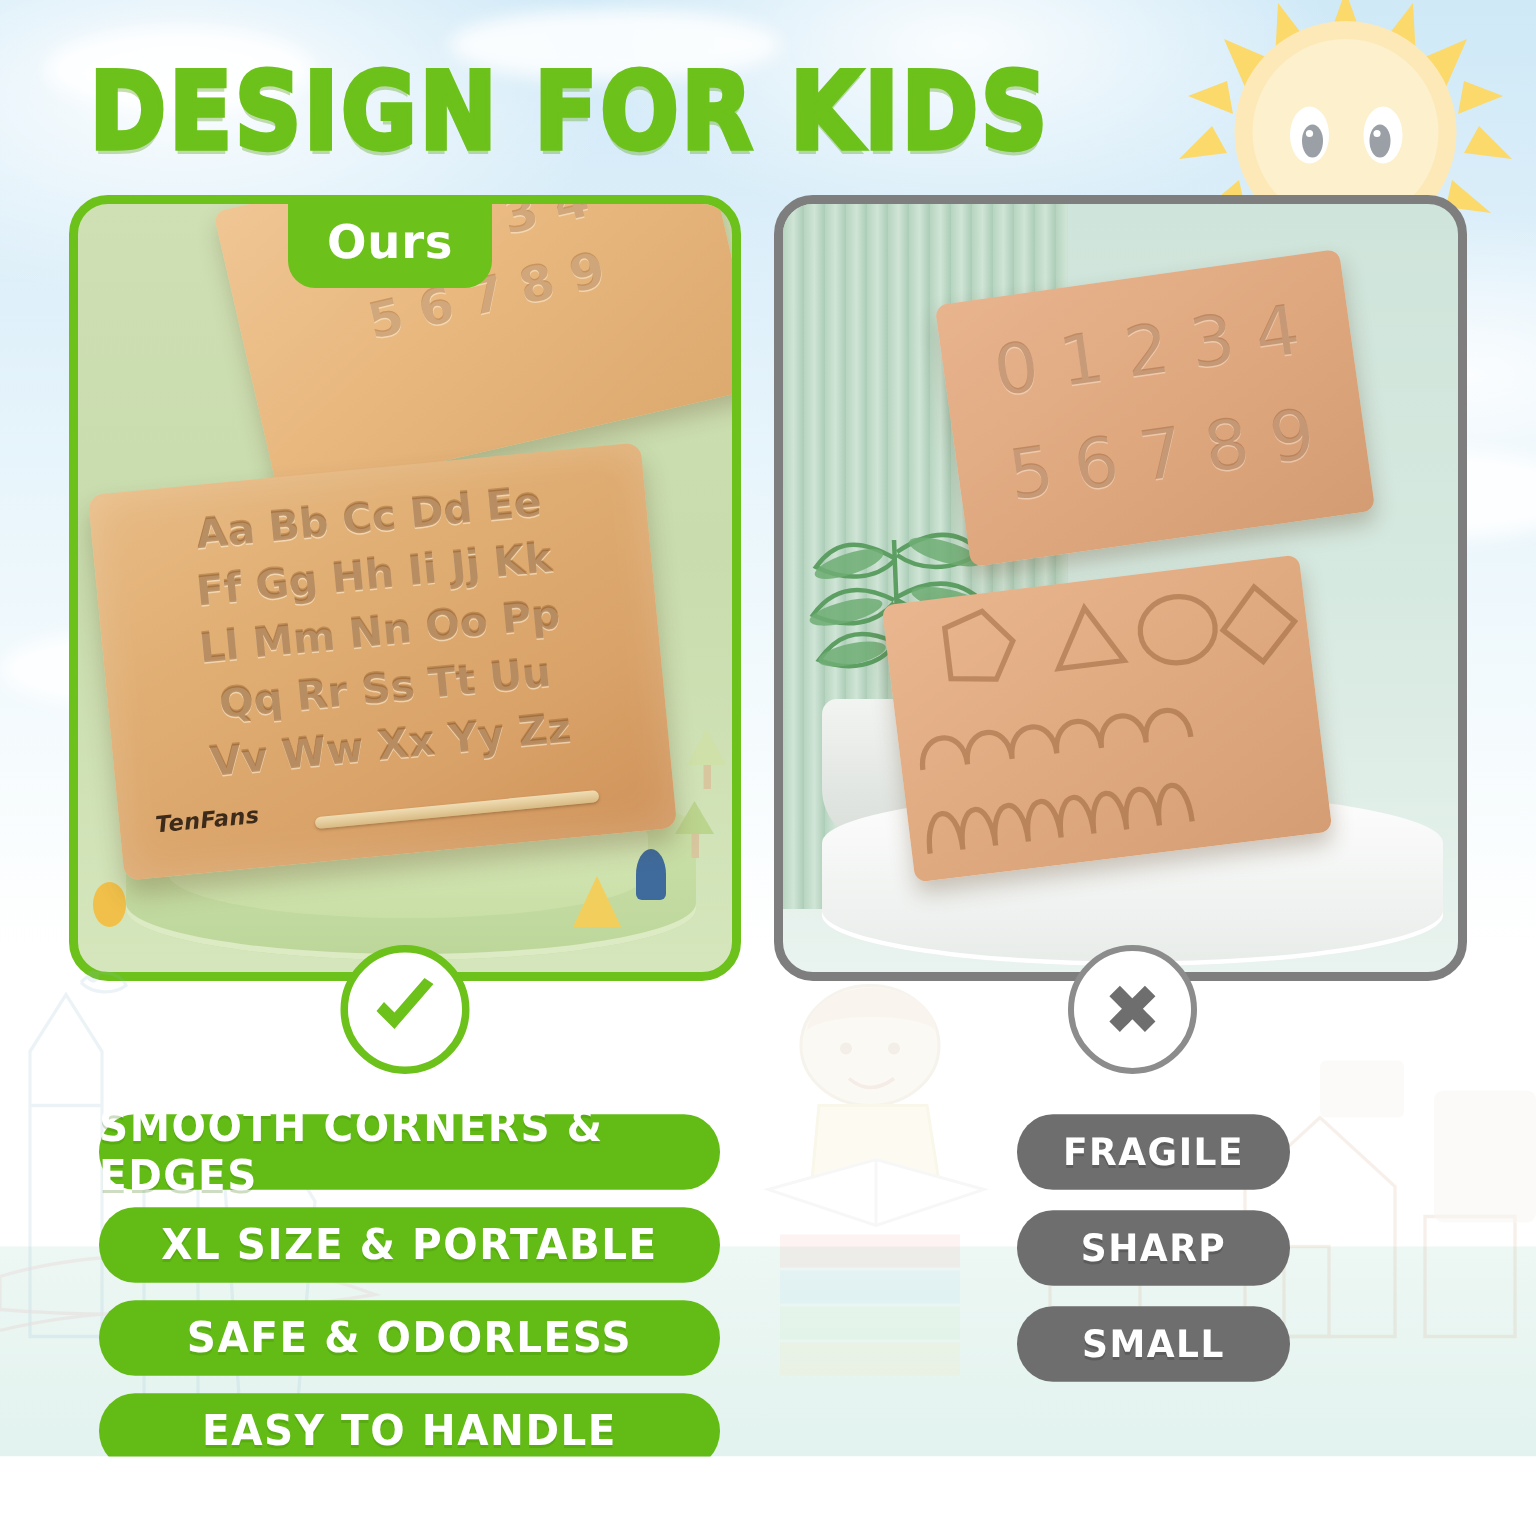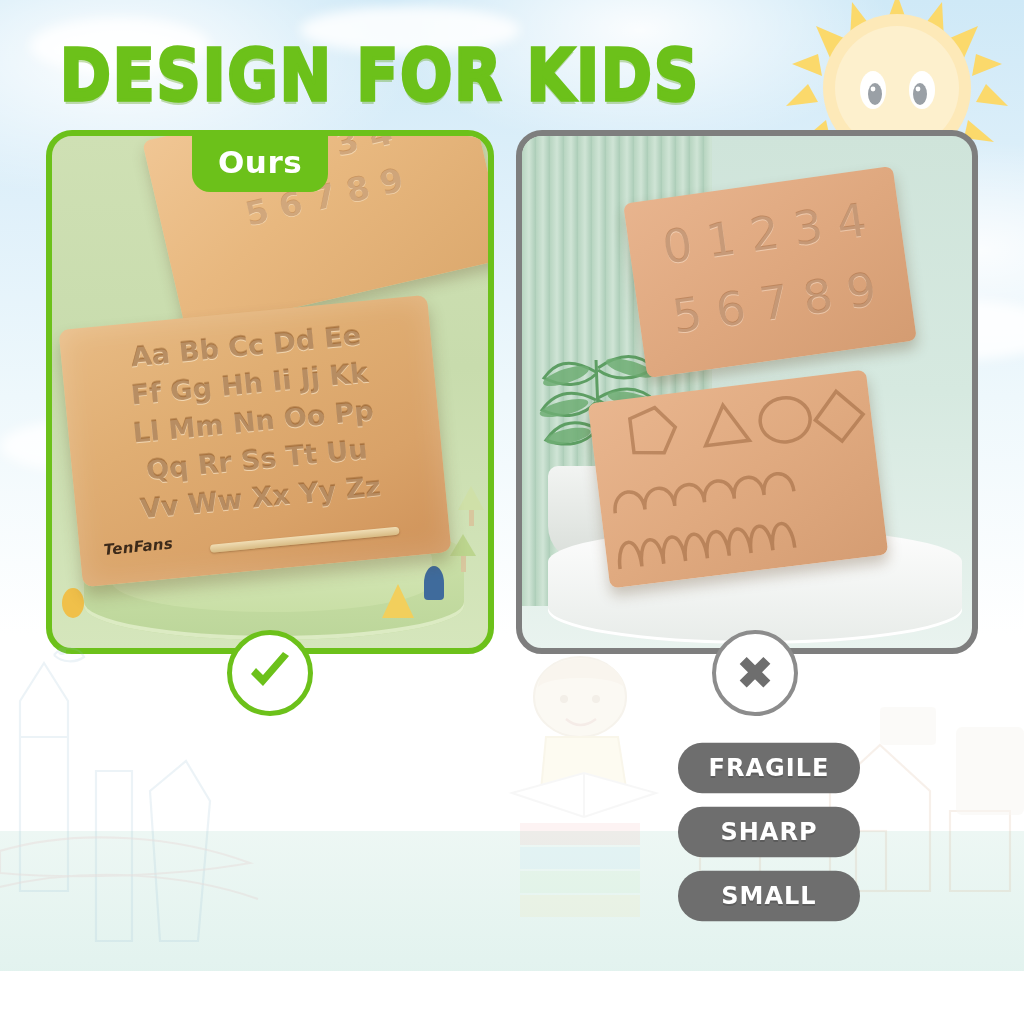--- a/index.html
+++ b/index.html
@@ -390,20 +390,26 @@
         <rect x="700" y="200" width="60" height="56" rx="6"></rect>
         <path d="M716 200 C716 178 744 178 744 200"></path>
       </g>
       <g fill="#e7e2d2" opacity=".5">
         <rect x="956" y="86" width="68" height="88" rx="6"></rect>
         <rect x="880" y="66" width="56" height="38" rx="4"></rect>
       </g>
     </svg>
   </div>
 
+  <div class="pills-left">
+    <div class="pill pill-green">SMOOTH CORNERS &amp; EDGES</div>
+    <div class="pill pill-green">XL SIZE &amp; PORTABLE</div>
+    <div class="pill pill-green">SAFE &amp; ODORLESS</div>
+    <div class="pill pill-green">EASY TO HANDLE</div>
+  </div>
 
   <div class="pills-right">
     <div class="pill pill-gray">FRAGILE</div>
     <div class="pill pill-gray">SHARP</div>
     <div class="pill pill-gray">SMALL</div>
   </div>
 
 </div>
 
 </body></html>

